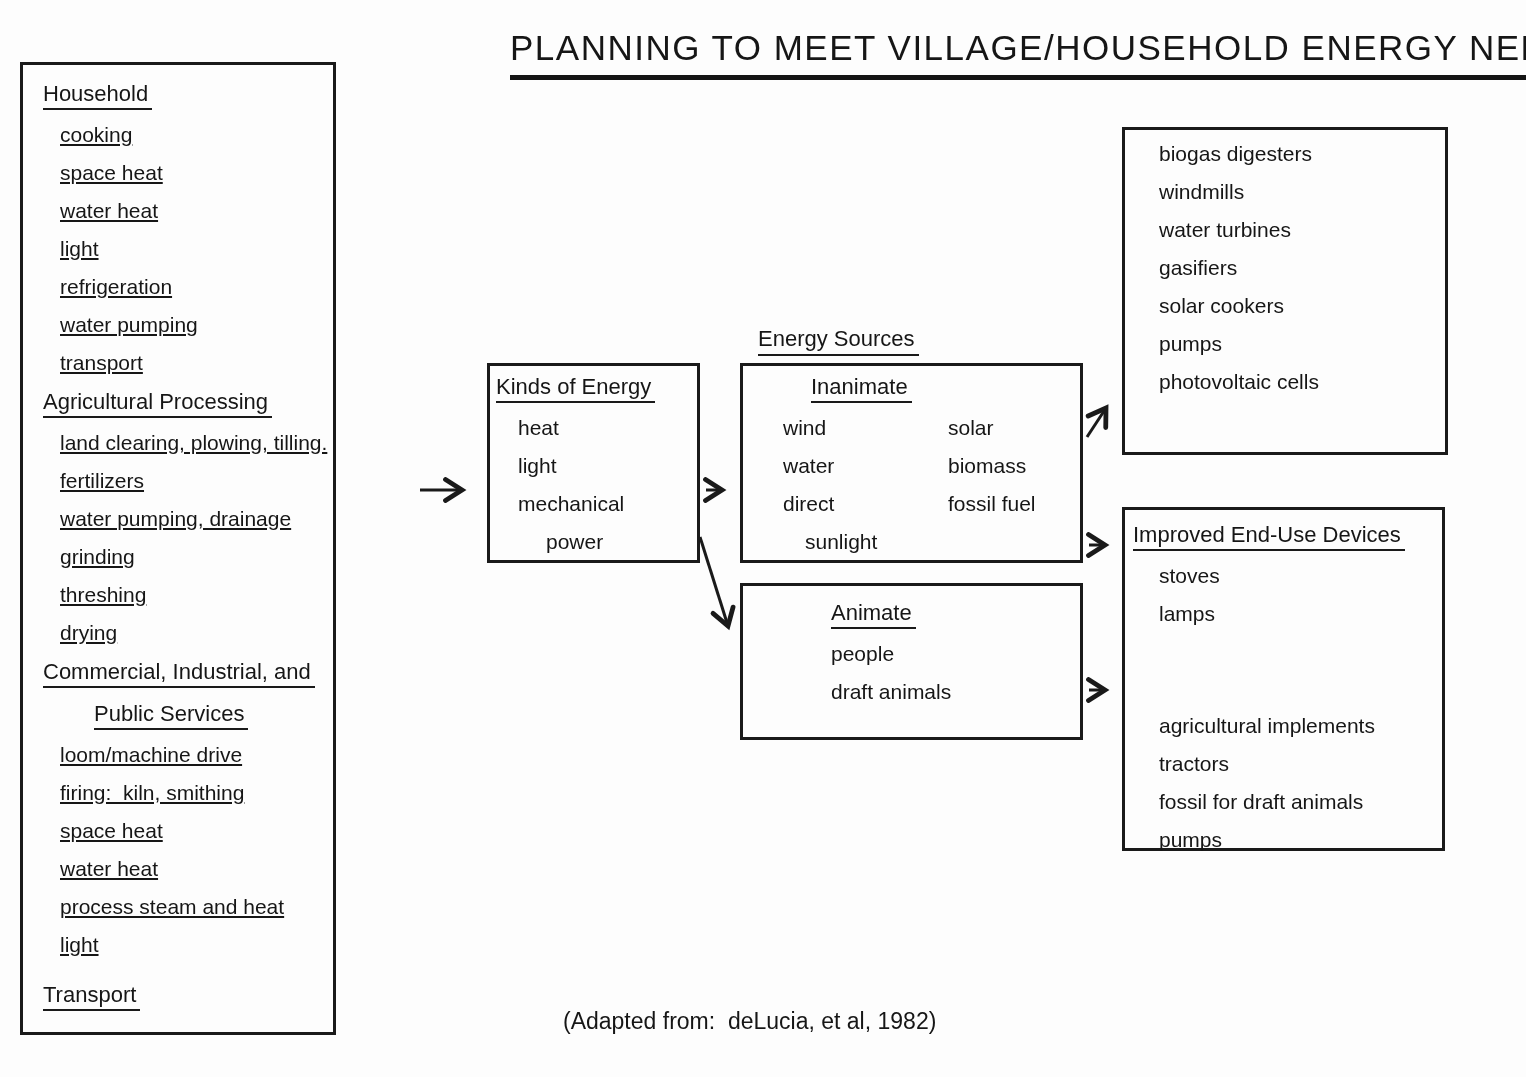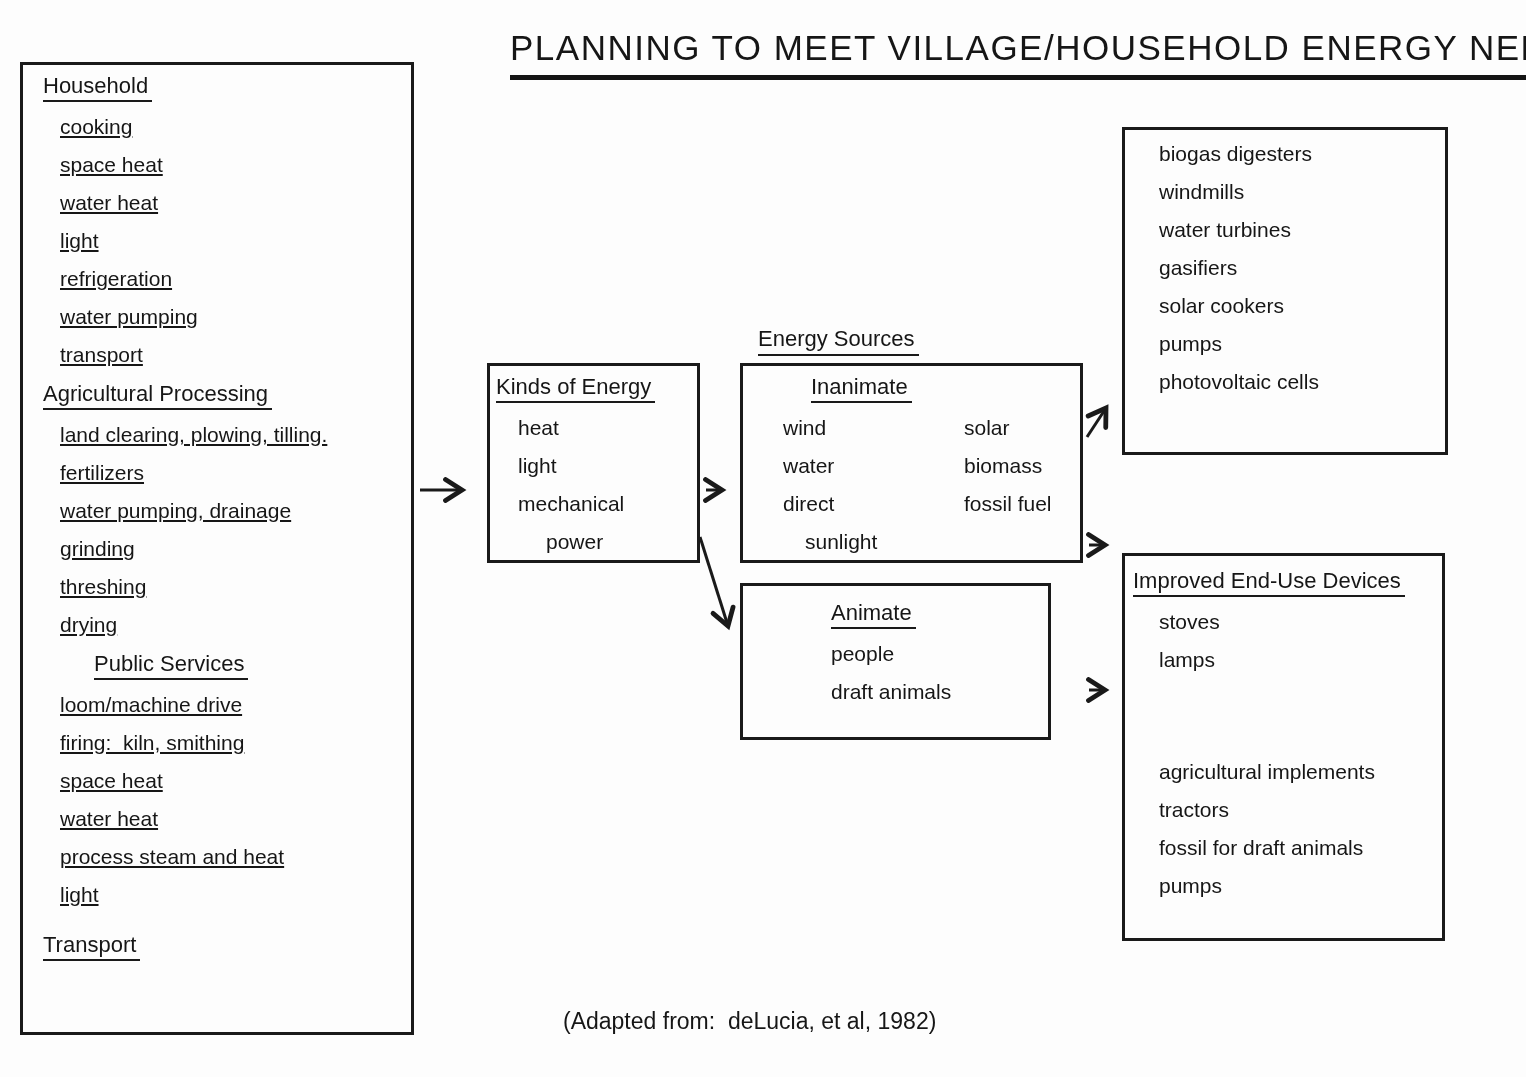--- a/index.html
+++ b/index.html
@@ -15,47 +15,47 @@
     position:absolute; left:510px; top:28px;
     font-size:35px; letter-spacing:1.5px; white-space:pre;
     border-bottom:5px solid #141414; padding-bottom:7px;
   }
 
   .h  { font-size:22px; line-height:25px; margin-bottom:13px; white-space:pre; }
   .item { font-size:21px; line-height:23px; margin-bottom:15px; white-space:pre; }
   .u { border-bottom:2px solid #1a1a1a; padding:0 4px 2px 0; display:inline-block; }
 
   
-  .b-needs { left:20px; top:62px; width:394px; height:973px; padding:8px 4px 0 20px; }
+  .b-needs { left:20px; top:62px; width:316px; height:973px; padding:16px 4px 0 20px; }
   .b-needs .item { margin-left:17px;text-decoration:underline; }
   .b-needs .h2 { margin-left:51px; }
   .b-needs .h-transport { margin-top:26px; }
 
   
   .b-kinds { left:487px; top:363px; width:213px; height:200px; padding:8px 2px 14px 6px; }
   .b-kinds .item { margin-left:22px; }
   .b-kinds .item-indent { margin-left:50px; }
 
   
   .es-label { position:absolute; left:758px; top:326px; font-size:22px; }
   .b-inanimate { left:740px; top:363px; width:343px; height:200px; padding:8px 0 0 0; }
   .b-inanimate .h { margin-left:68px; }
-  .duo { display:flex;gap:16px; }
+  .duo { display:flex; }
   .duo .c1 { margin-left:40px; width:165px; }
   .c1-indent { padding-left:22px; }
 
-  .b-animate { left:740px; top:583px; width:311px; height:157px; padding:14px 0 0 0; }
+  .b-animate { left:740px; top:583px; width:343px; height:157px; padding:14px 0 0 0; }
   .b-animate .h, .b-animate .item { margin-left:88px; }
 
   
   .b-conversion { left:1122px; top:127px; width:326px; height:328px; padding:12px 2px 0 10px; }
   .b-conversion .item { margin-left:24px; }
 
   
-  .b-devices { left:1122px; top:507px; width:323px; height:388px; padding:12px 2px 0 8px;margin-top:46px; }
+  .b-devices { left:1122px; top:507px; width:323px; height:344px; padding:12px 2px 0 8px; }
   .b-devices .item { margin-left:26px; }
   .b-devices .gap-after { margin-bottom:89px; }
 
   .caption { position:absolute; left:563px; top:1008px; font-size:23px; white-space:pre; }
 
   .arrows { position:absolute; left:0; top:0; width:1526px; height:1077px; pointer-events:none; }
 </style>
 </head>
 <body>
 
@@ -74,20 +74,21 @@
     <div class="item">transport</div>
 
     <div class="h"><span class="u">Agricultural Processing</span></div>
     <div class="item">land clearing, plowing, tilling.</div>
     <div class="item">fertilizers</div>
     <div class="item">water pumping, drainage</div>
     <div class="item">grinding</div>
     <div class="item">threshing</div>
     <div class="item">drying</div>
 
+    <div class="h"><span class="u">Commercial, Industrial, and</span></div>
     <div class="h h2"><span class="u">Public Services</span></div>
     <div class="item">loom/machine drive</div>
     <div class="item">firing:  kiln, smithing</div>
     <div class="item">space heat</div>
     <div class="item">water heat</div>
     <div class="item">process steam and heat</div>
     <div class="item">light</div>
 
     <div class="h h-transport"><span class="u">Transport</span></div>
   </div>

